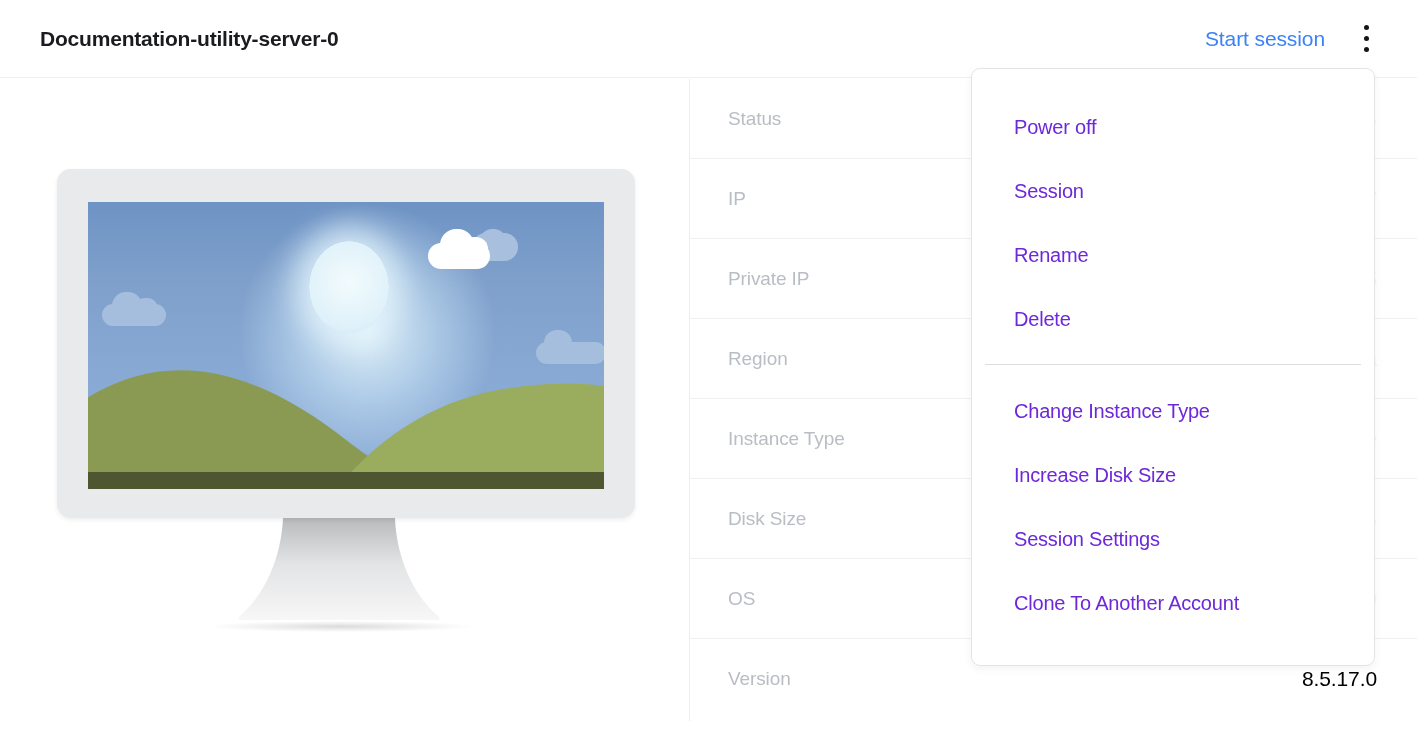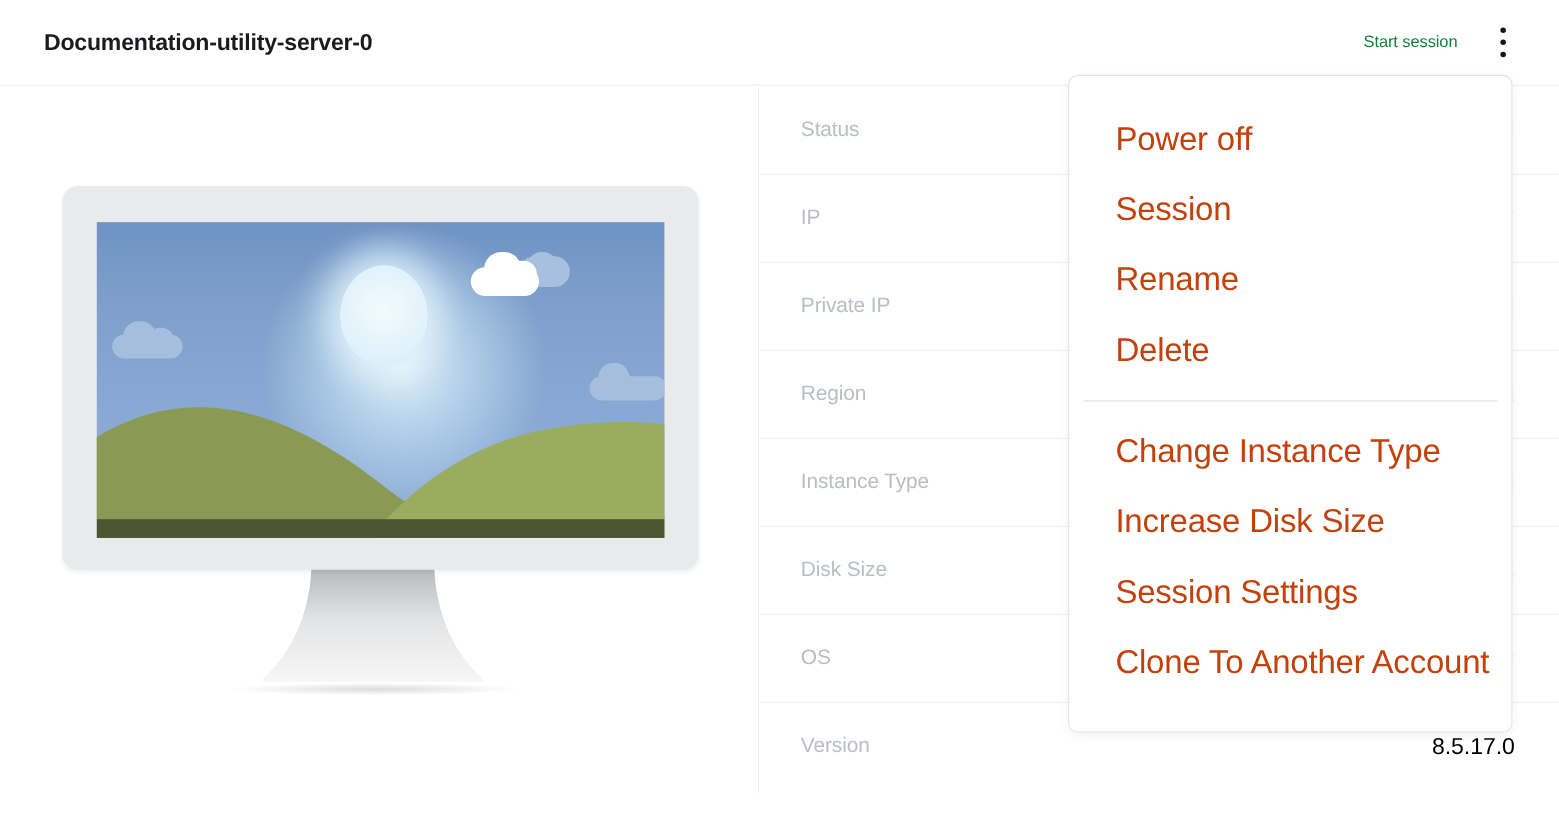--- a/index.html
+++ b/index.html
@@ -30,22 +30,22 @@
     color: #1a1b1e;
     letter-spacing: -0.2px;
     white-space: nowrap;
   }
   .header-right {
     margin-left: auto;
     display: flex; align-items: center;
     margin-right: 34px;
   }
   .start-session {
-    font-size: 15px;
-    color: #15803d;
+    font-size: 21px;
+    color: #3b82f6;
     cursor: pointer;
     white-space: nowrap;
     letter-spacing: -0.1px;
   }
   .kebab {
     width: 34px; height: 46px;
     margin-left: 24px;
     display: flex; flex-direction: column;
     align-items: center; justify-content: center;
     gap: 6px;
@@ -186,22 +186,22 @@
     border: 1px solid #e3e4e8;
     border-radius: 9px;
     box-shadow: 0 3px 10px rgba(0,0,0,0.05);
     padding: 26px 0 30px 0;
     z-index: 30;
   }
   .menu-item {
     height: 64px;
     display: flex; align-items: center;
     padding-left: 42px;
-    font-size: 30px;
-    color: #c2410c;
+    font-size: 20px;
+    color: #6d28d9;
     letter-spacing: -0.2px;
     cursor: pointer;
     white-space: nowrap;
   }
   .menu-sep {
     height: 1px;
     background: #dcdee2;
     margin: 13px 13px 14px 13px;
   }
 </style>

